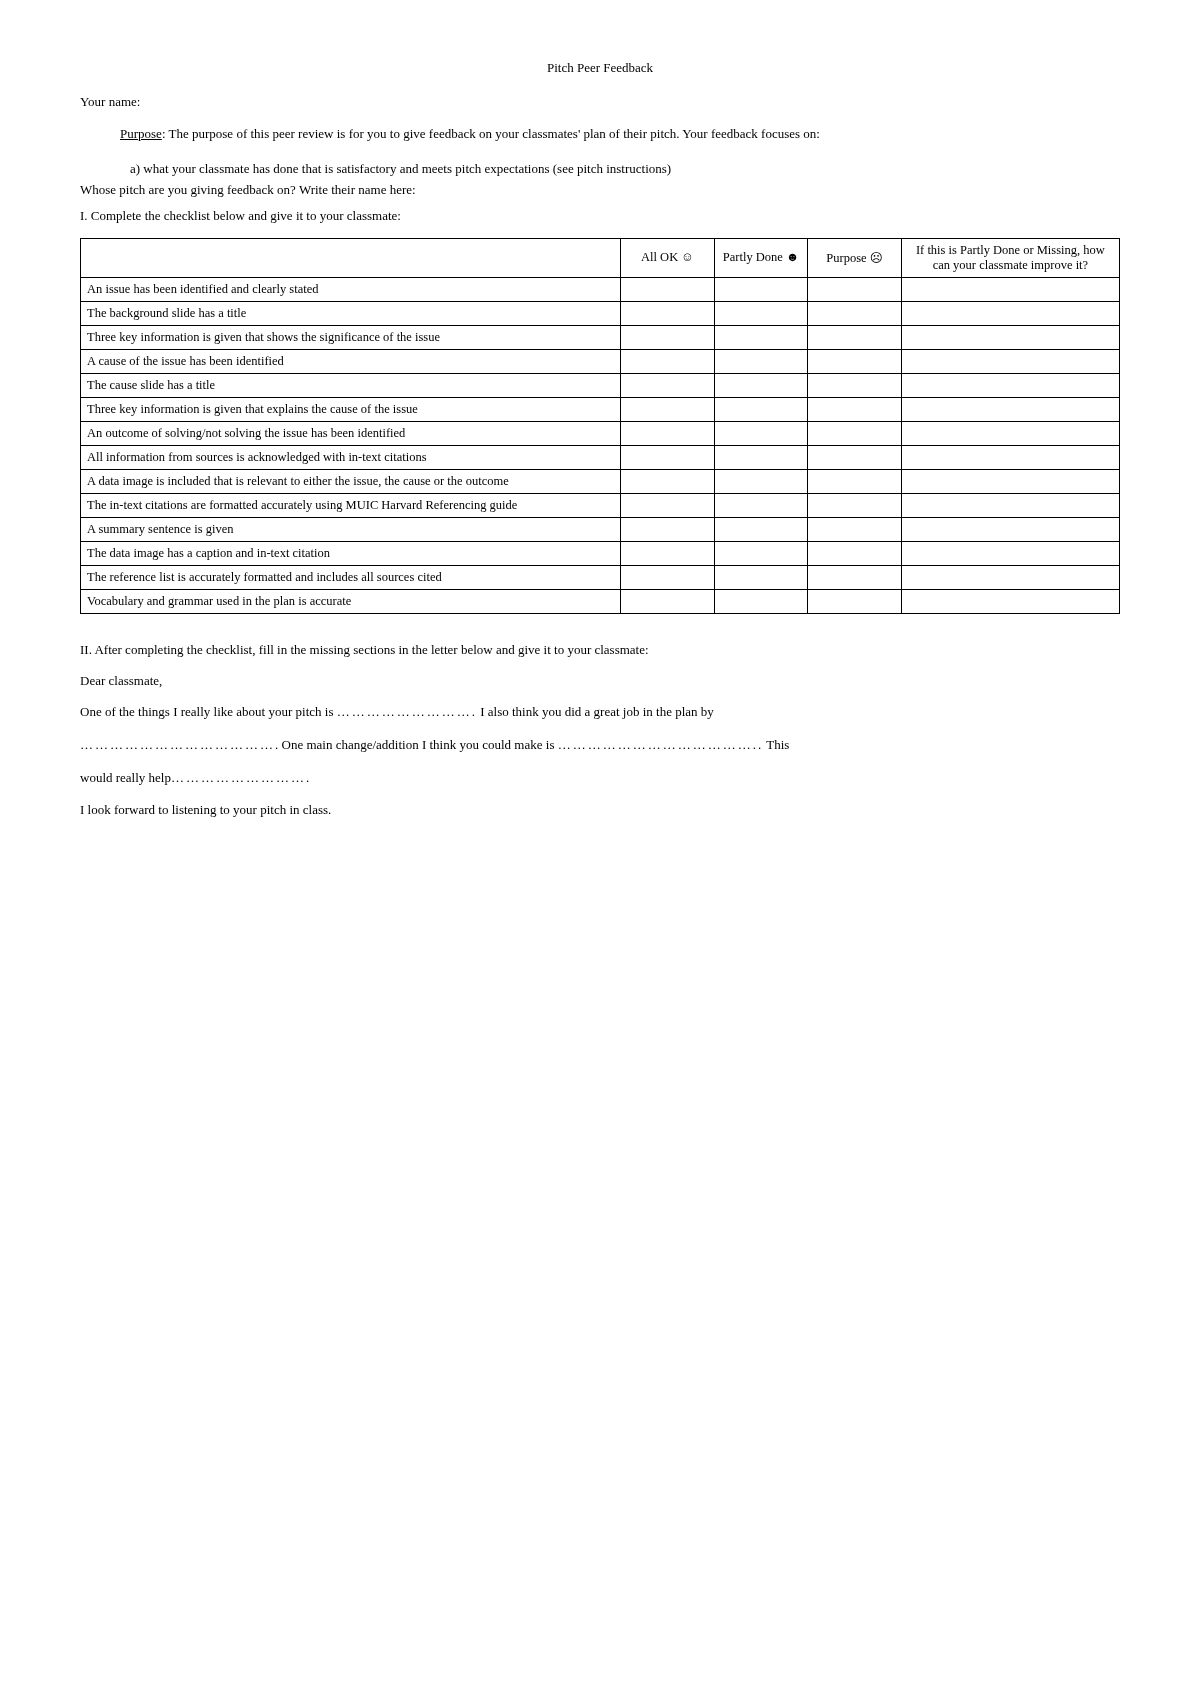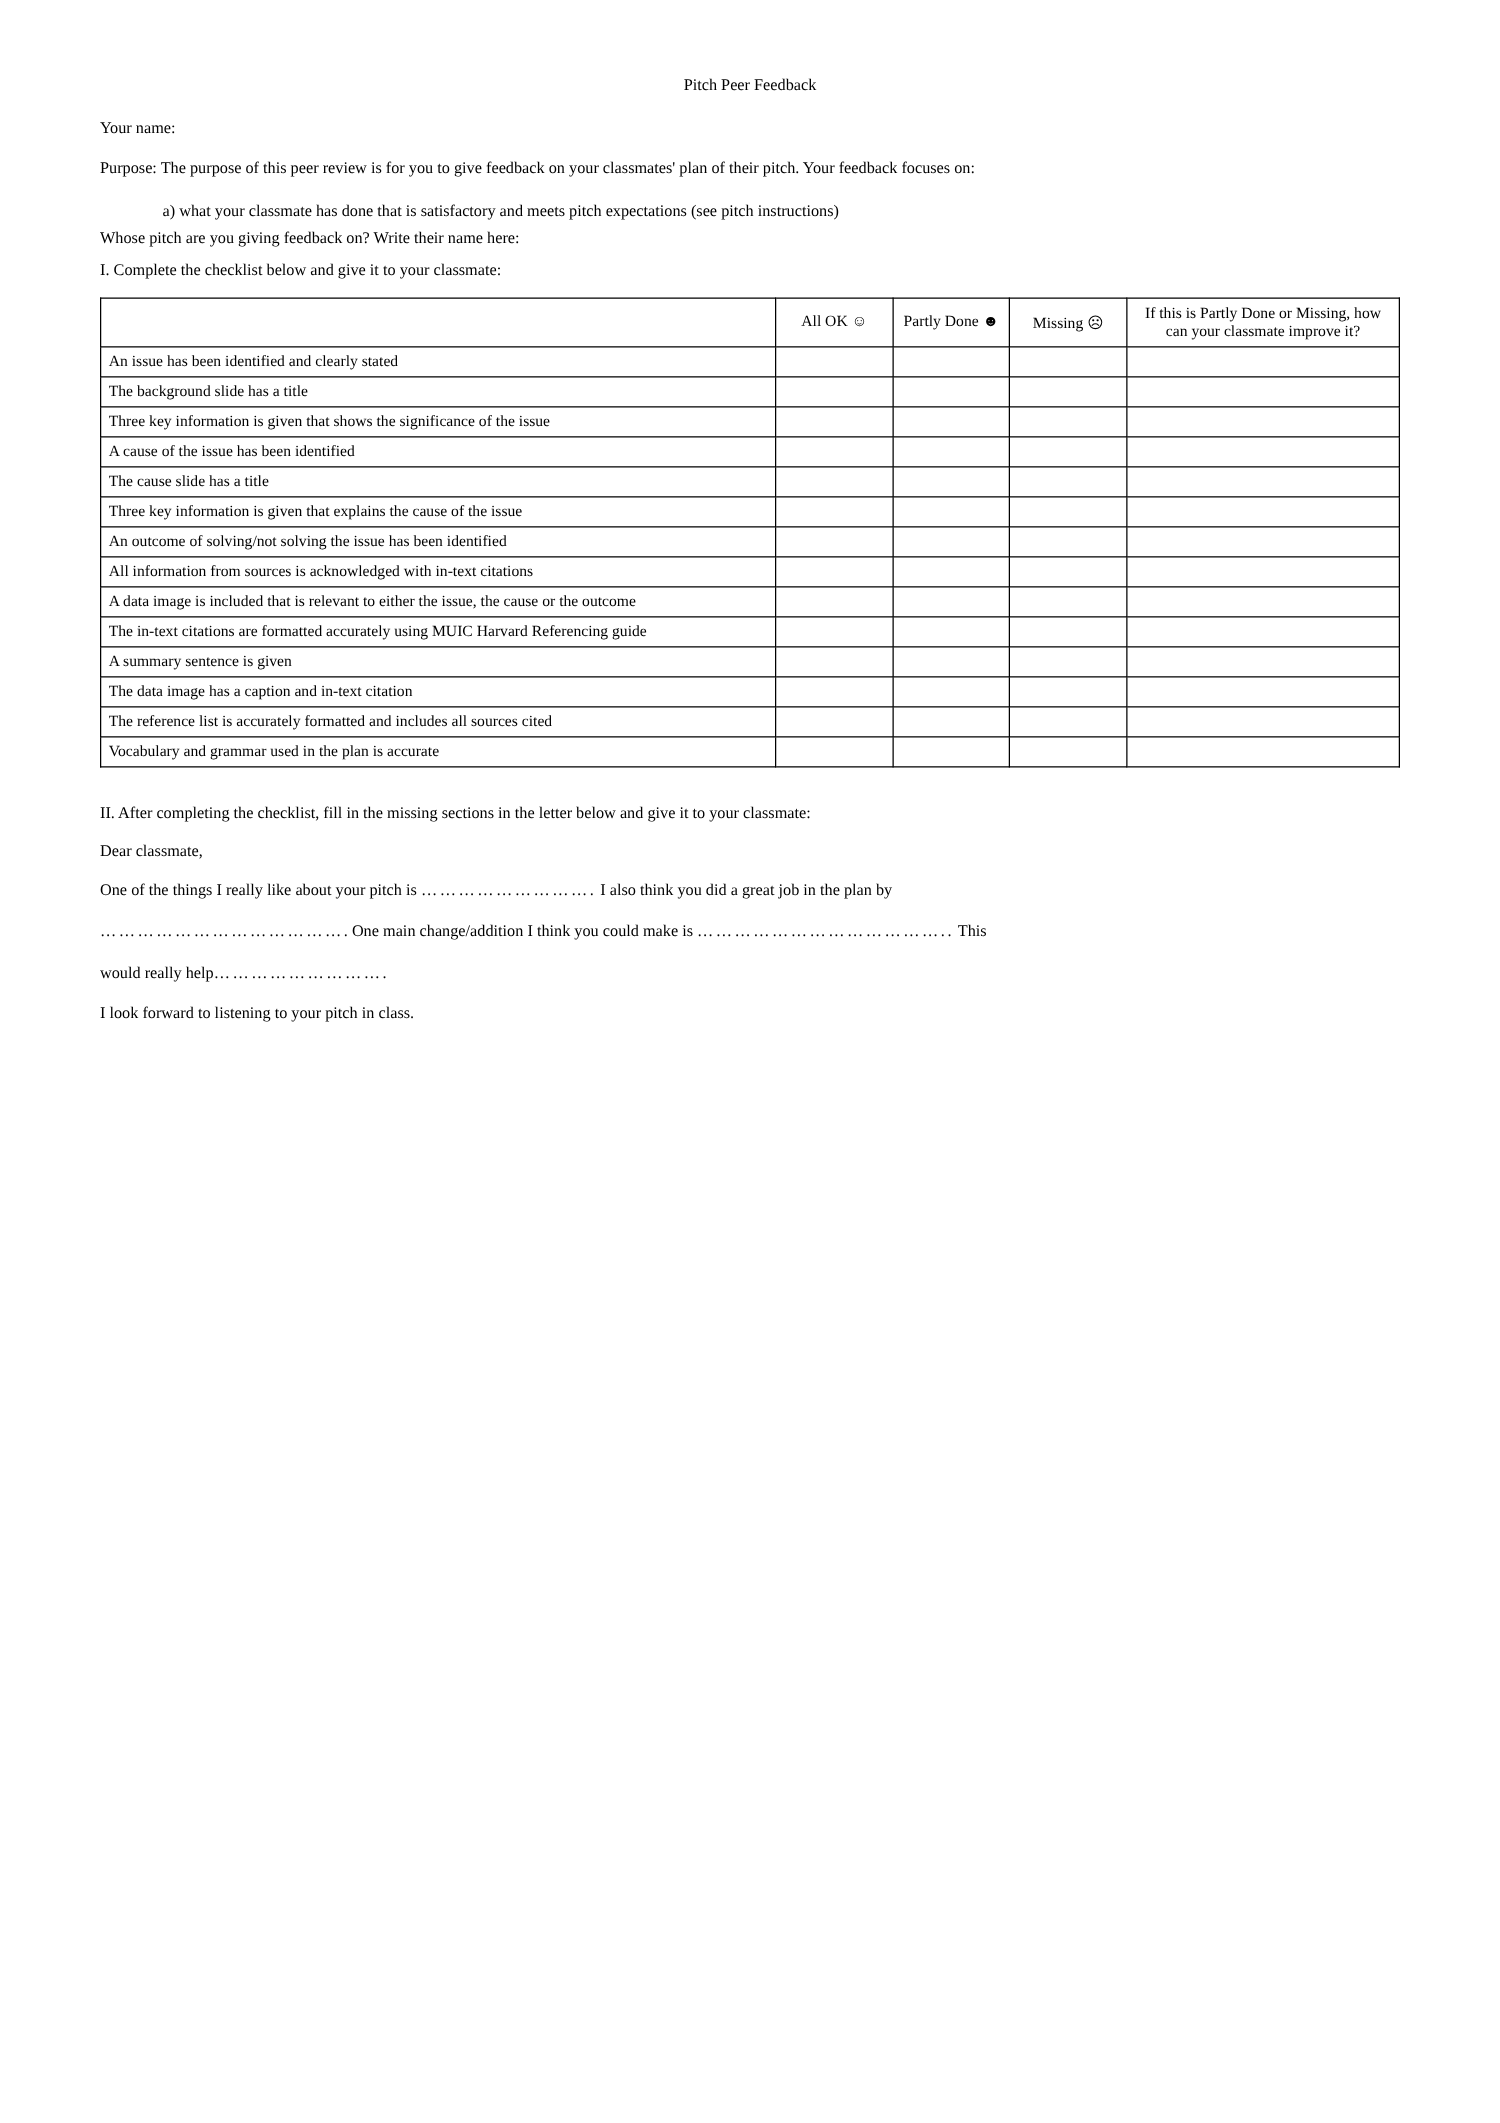--- a/index.html
+++ b/index.html
@@ -28,21 +28,23 @@
     .your-name {
       margin-bottom: 14px;
     }
 
     .purpose-section {
       margin-bottom: 14px;
       line-height: 1.5;
     }
 
     .purpose-label {
+      text-decoration: underline;
       font-weight: normal;
+      margin-left: 40px;
     }
 
     .bullet-list {
       margin-left: 50px;
       margin-bottom: 0;
       line-height: 1.7;
       list-style-type: none;
     }
 
     .bullet-list li {
@@ -145,21 +147,21 @@
 <div class="whose-pitch">Whose pitch are you giving feedback on? Write their name here:</div>
 
 <div class="complete-checklist">I. Complete the checklist below and give it to your classmate:</div>
 
 <table class="checklist-table">
   <thead>
     <tr>
       <th class="col-item"></th>
       <th class="col-allok">All OK ☺</th>
       <th class="col-partly">Partly Done ☻</th>
-      <th class="col-missing">Missing ☹</th>
+      <th class="col-missing">Purpose ☹</th>
       <th class="col-improve">If this is Partly Done or Missing, how can your classmate improve it?</th>
     </tr>
   </thead>
   <tbody id="checklist-body">
   <tr>
         <td class="col-item">An issue has been identified and clearly stated</td>
         <td class="col-allok empty-cell"></td>
         <td class="col-partly empty-cell"></td>
         <td class="col-missing empty-cell"></td>
         <td class="col-improve empty-cell"></td>

